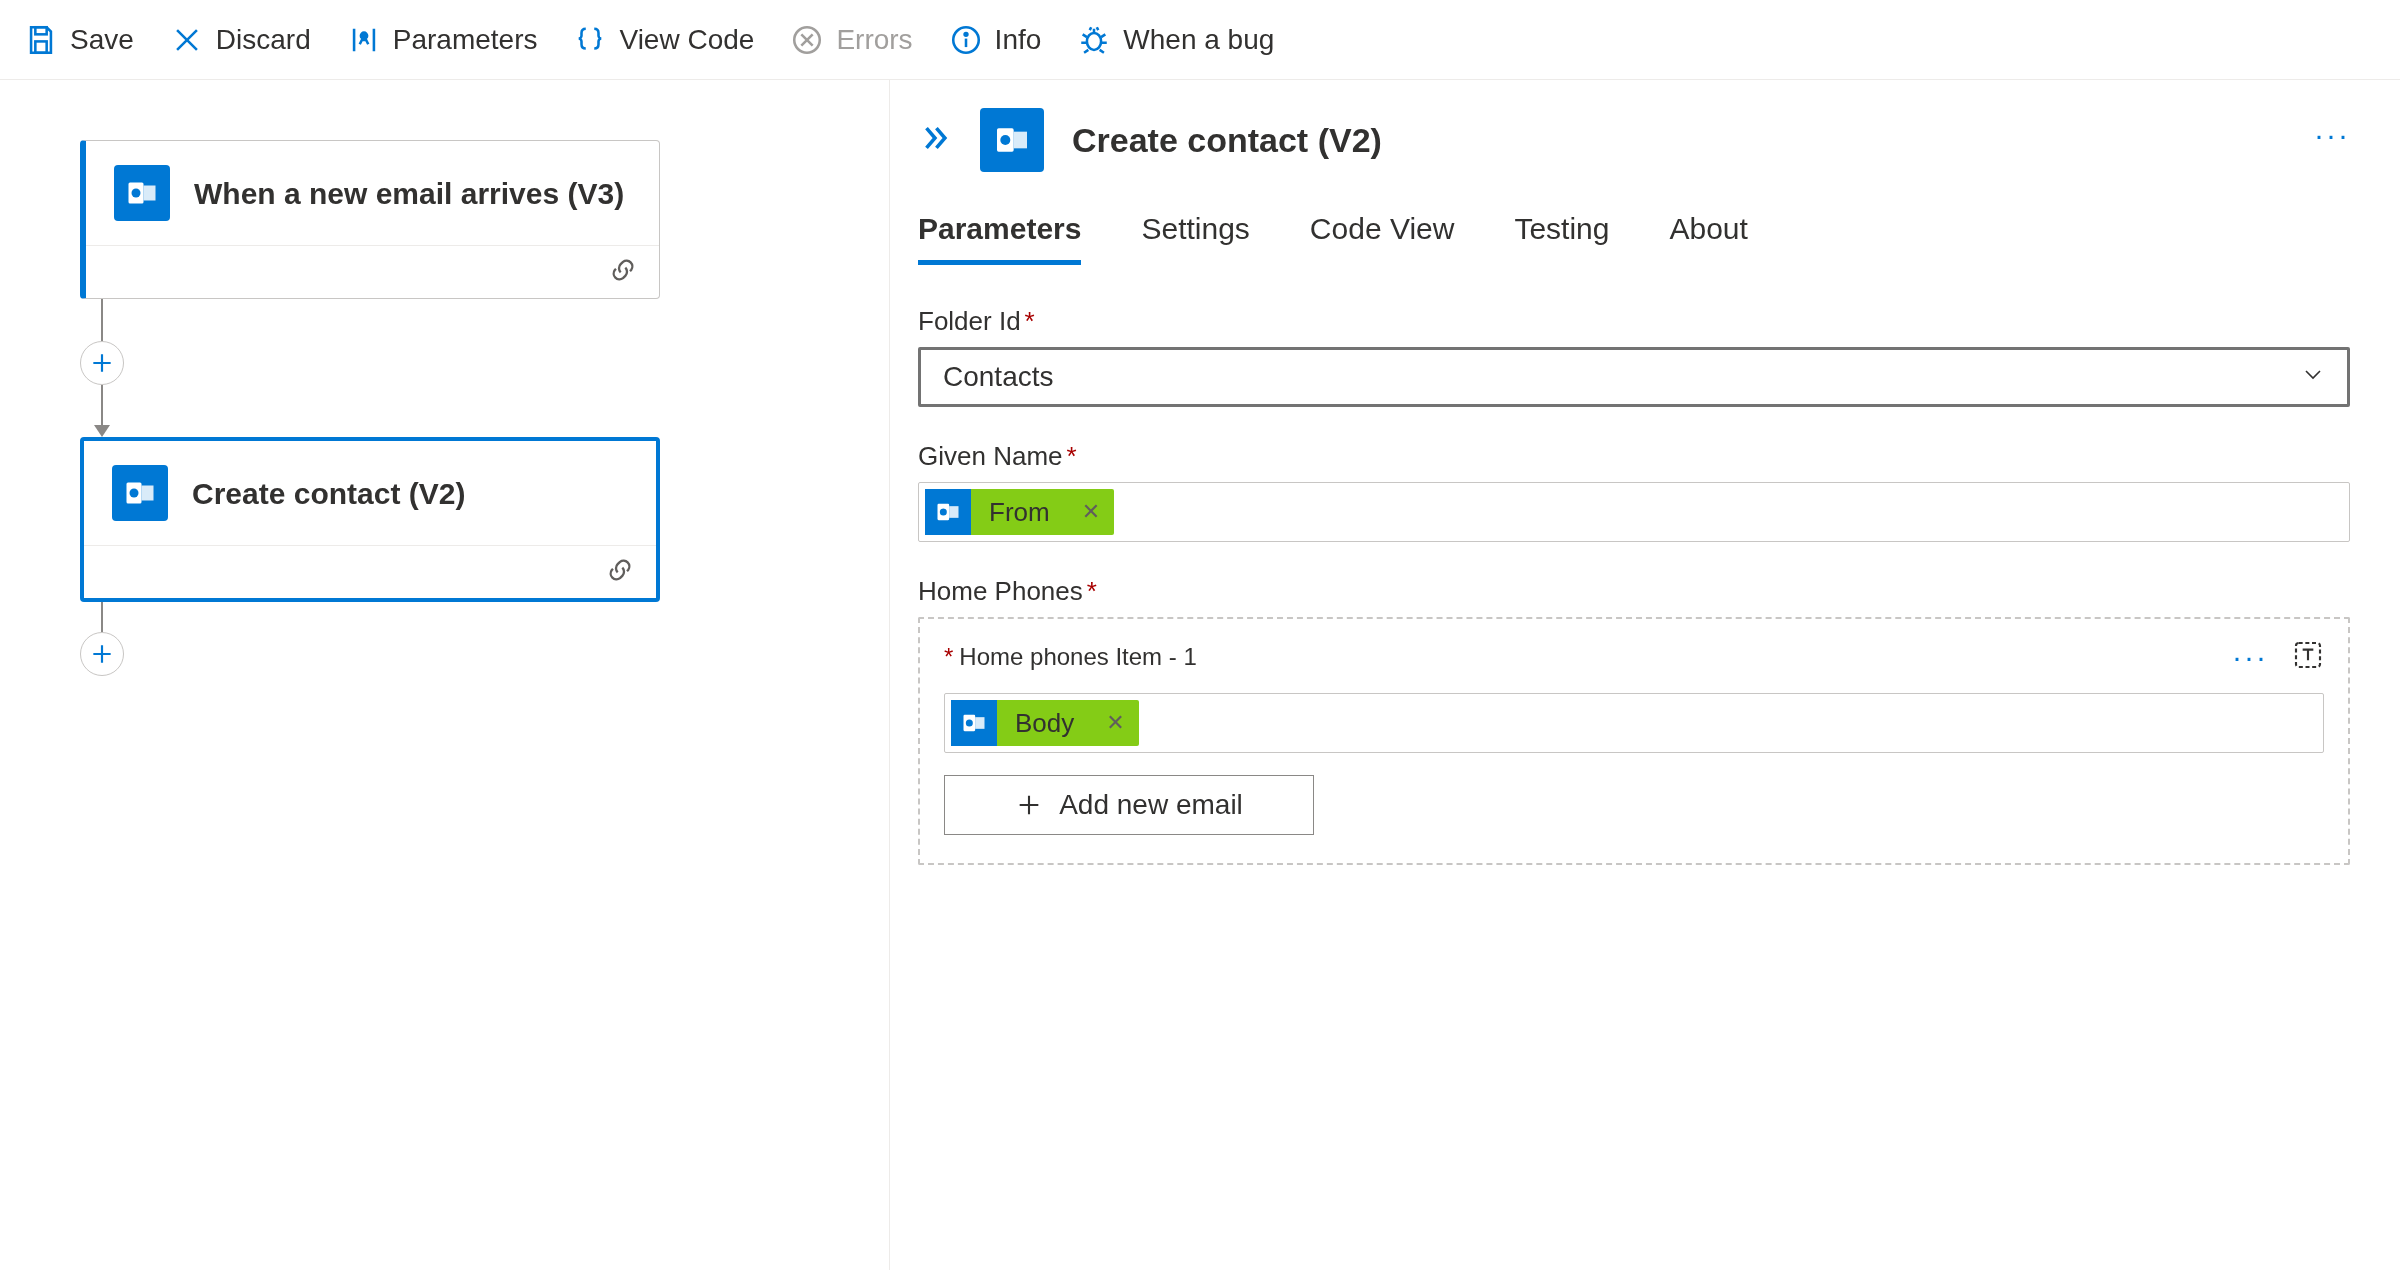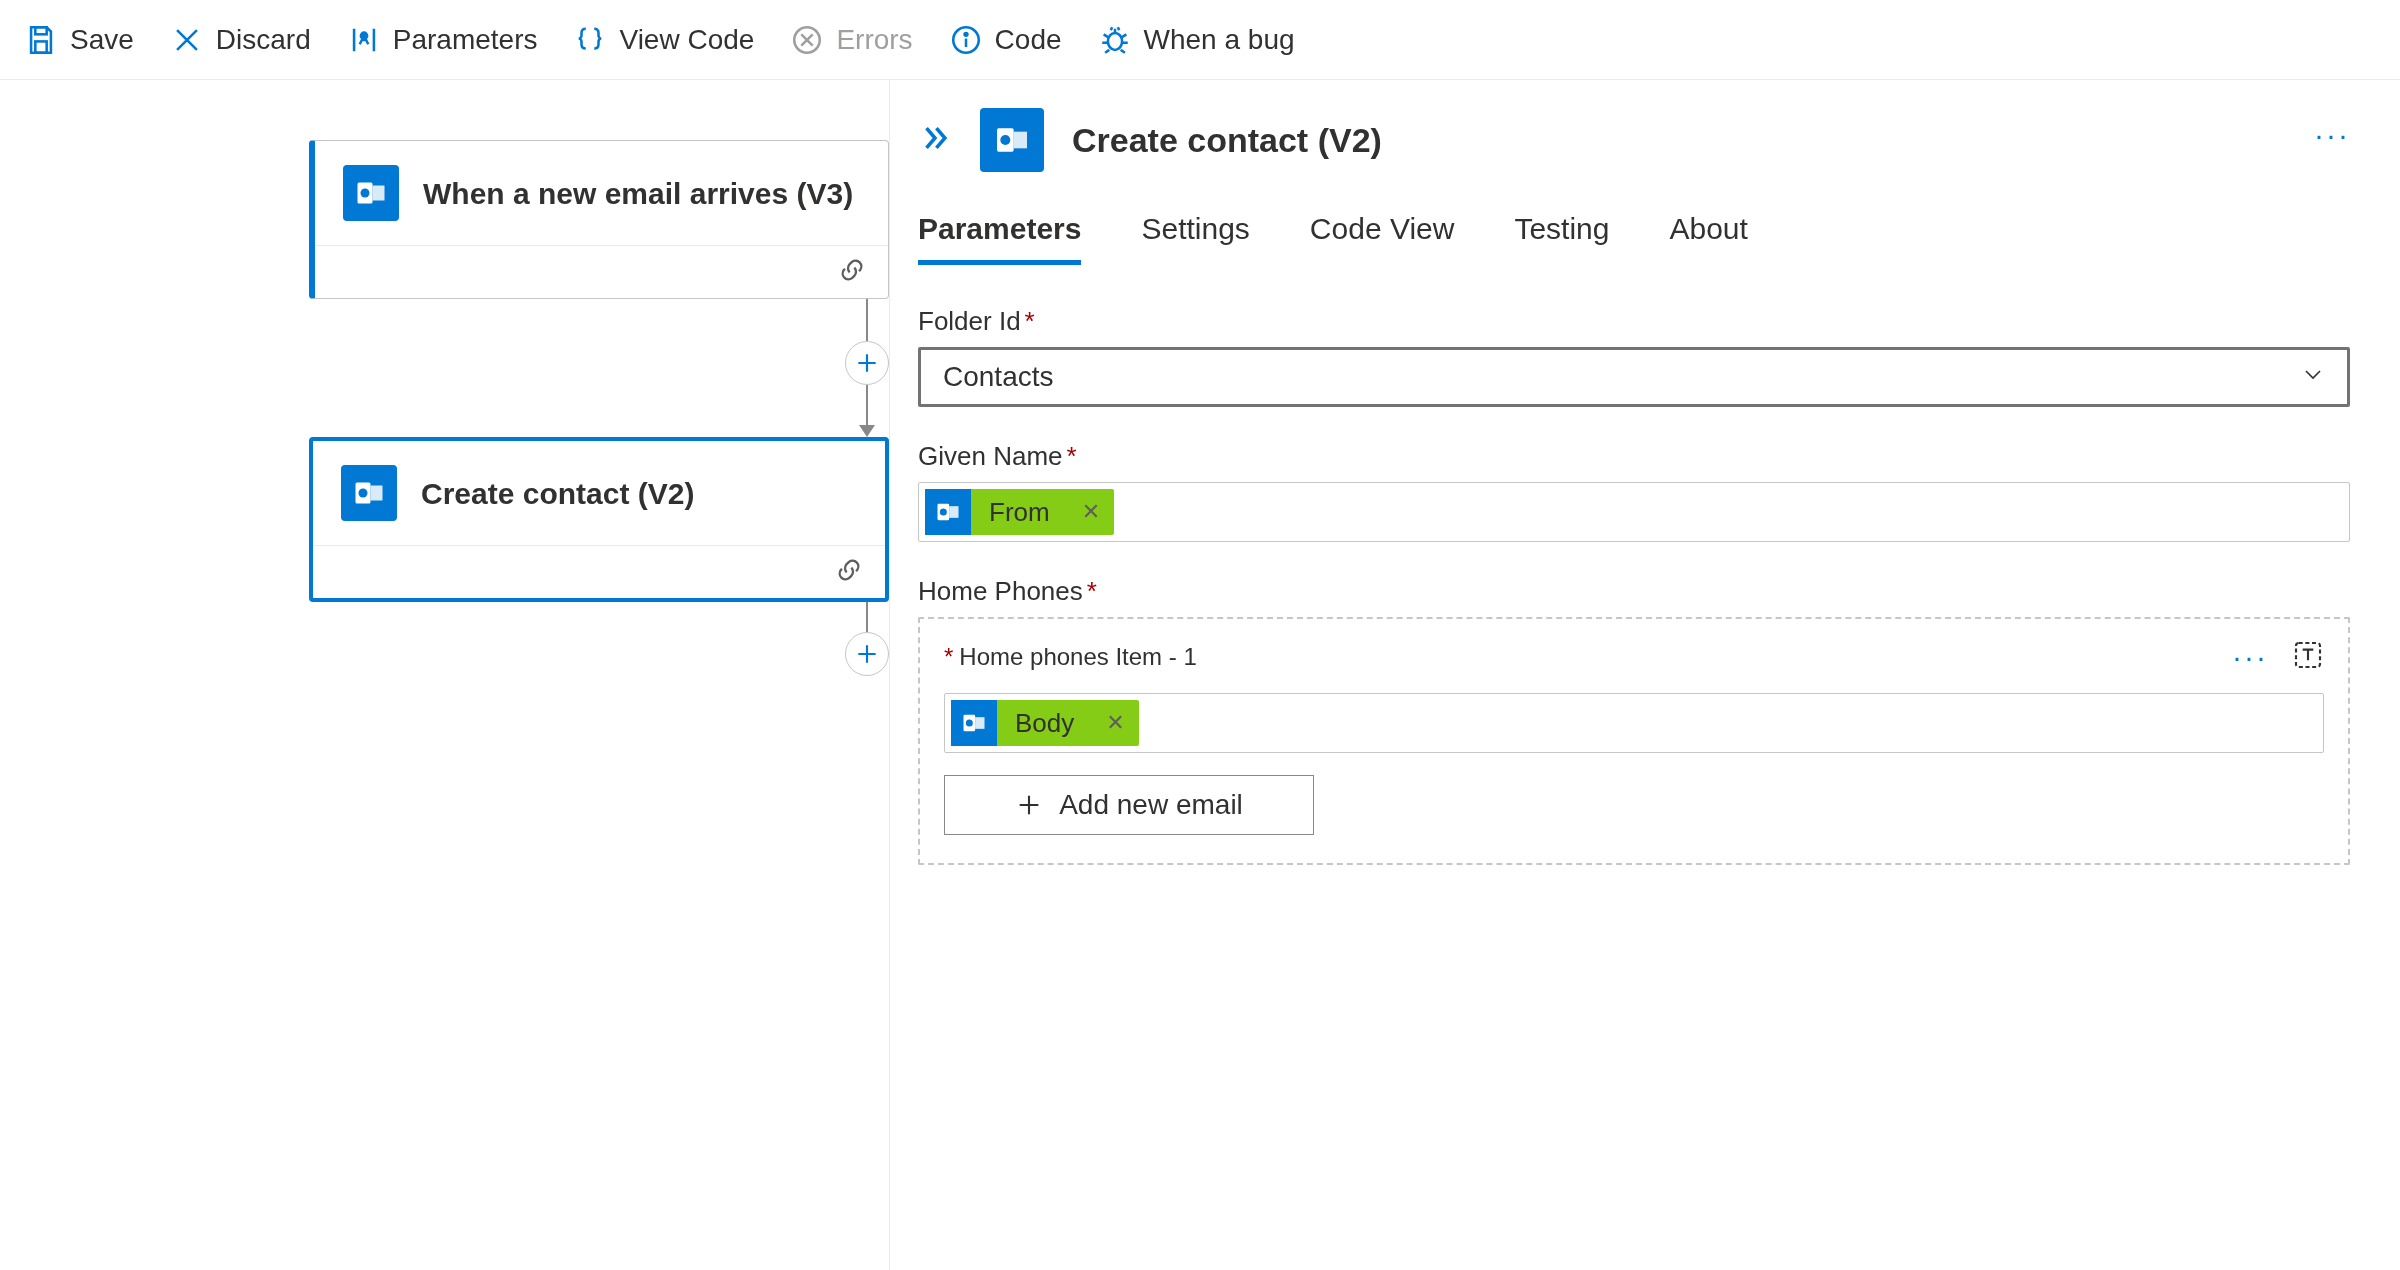--- a/index.html
+++ b/index.html
@@ -17,21 +17,21 @@
   
   .toolbar{display:flex;align-items:center;gap:36px;padding:12px 24px;border-bottom:1px solid var(--border-light);height:80px;}
   .tb-item{display:flex;align-items:center;gap:12px;cursor:pointer;font-size:28px;color:var(--text);}
   .tb-item.disabled{color:var(--disabled);cursor:default;}
   .tb-item.disabled svg{stroke:var(--disabled);fill:none;}
   .tb-icon svg{width:34px;height:34px;display:block;}
   
   .main{display:flex;height:calc(100% - 80px);}
   .canvas{flex:0 0 890px;position:relative;border-right:1px solid var(--border-light);padding-top:60px;}
   
-  .flow{display:flex;flex-direction:column;align-items:flex-end;}
+  .flow{display:flex;flex-direction:column;align-items:flex-start;}
   .card{width:580px;background:#fff;border:1px solid var(--border);border-radius:4px;margin-left:80px;}
   .card.trigger{border-left:6px solid var(--azure-blue);}
   .card.selected{border:4px solid var(--azure-blue);}
   .card-head{display:flex;align-items:center;gap:24px;padding:24px 28px;}
   .card-icon{width:56px;height:56px;background:var(--azure-blue);border-radius:4px;display:flex;align-items:center;justify-content:center;flex-shrink:0;}
   .card-icon svg{width:36px;height:36px;}
   .card-title{font-size:30px;font-weight:600;line-height:1.3;}
   .card-foot{border-top:1px solid var(--border-light);display:flex;justify-content:flex-end;padding:10px 22px;}
   .link-icon svg{width:28px;height:28px;}
   .connector{display:flex;flex-direction:column;align-items:center;margin-left:80px;}
@@ -125,21 +125,21 @@
     <span>Errors</span>
   </div>
   <div class="tb-item">
     <span class="tb-icon">
       <svg viewBox="0 0 24 24" fill="none" stroke="#0078d4" stroke-width="1.8">
           <circle cx="12" cy="12" r="9"></circle>
           <circle cx="12" cy="8" r="1" fill="#0078d4"></circle>
           <path d="M12 11v6"></path>
         </svg>
     </span>
-    <span>Code</span>
+    <span>Info</span>
   </div>
   <div class="tb-item">
     <span class="tb-icon">
       <svg viewBox="0 0 24 24" fill="none" stroke="#0078d4" stroke-width="1.8">
           <ellipse cx="12" cy="13" rx="5" ry="6"></ellipse>
           <path d="M12 7V4M7 10l-3-2M17 10l3-2M7 14H3M17 14h4M8 19l-3 2M16 19l3 2M9 5l1-2M15 5l-1-2"></path>
         </svg>
     </span>
     <span>When a bug</span>
   </div>

